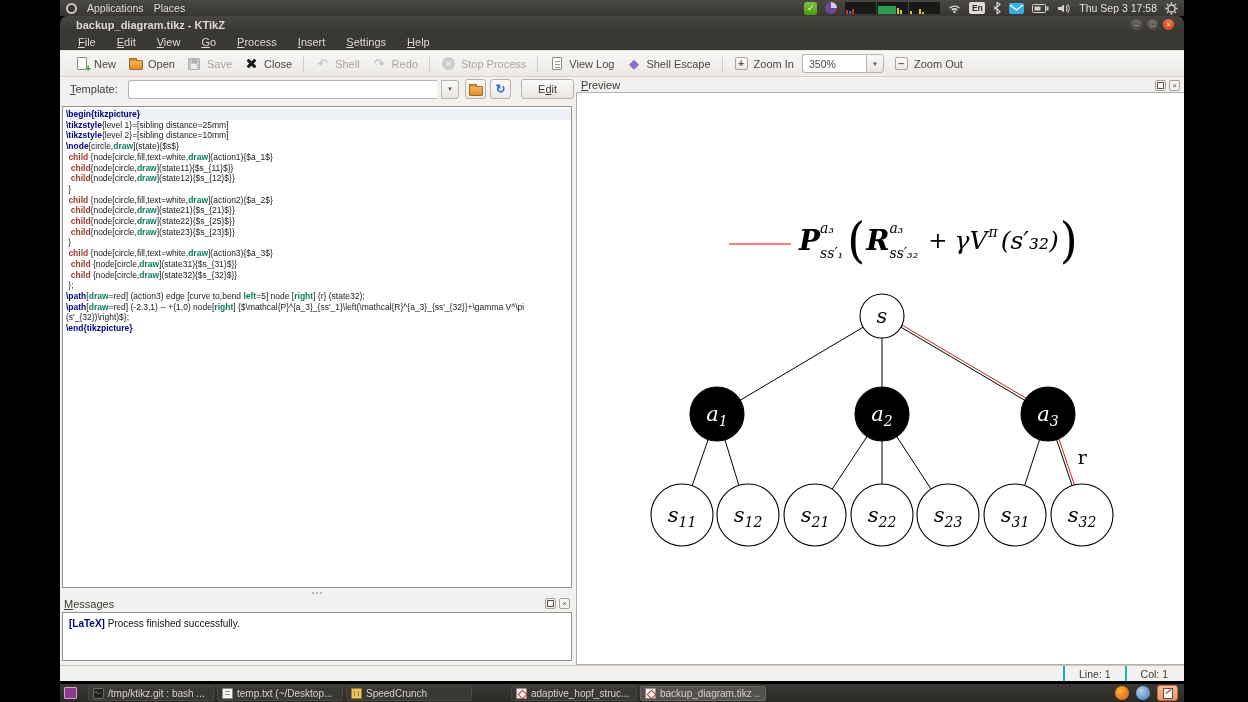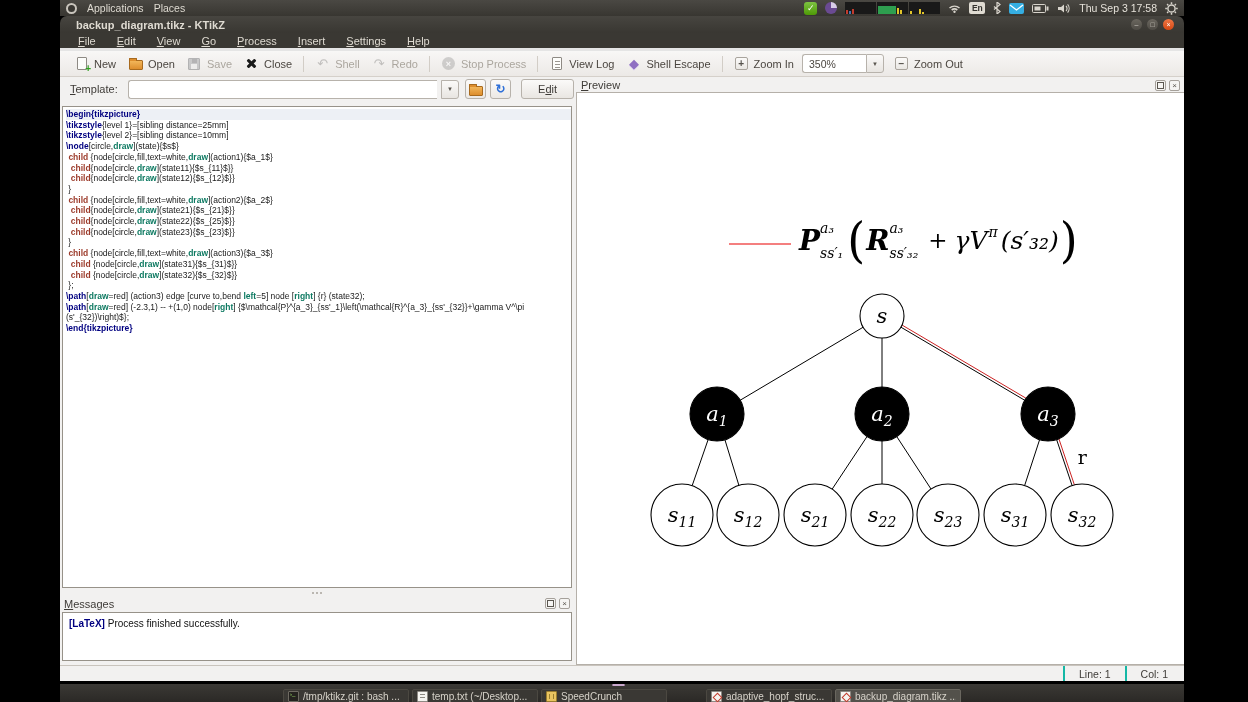--- a/index.html
+++ b/index.html
@@ -30,21 +30,21 @@
     background:linear-gradient(#474540,#393732); border-radius:7px 7px 0 0;
     display:flex; align-items:center; padding:0 8px; }
   .title-text { color:#DFDBD2; font-weight:bold; font-size:11px; margin-left:8px; }
   .tb-btns { margin-left:auto; display:flex; gap:5px; margin-right:2px; }
   .tb-btn { width:11px; height:11px; border-radius:50%; background:linear-gradient(#6B675F,#4E4B45);
     color:#D4D0C8; font-size:7px; line-height:11px; text-align:center; }
   .tb-btn.close { background:linear-gradient(#F07746,#D64813); color:#fff; }
 
   
   .menubar { position:absolute; left:0; top:33px; width:1124px; height:18px; background:#3A3833;
-    display:flex; align-items:center; gap:21px; padding:0 18px; color:#DFDBD2; font-size:11px; border-bottom:3px solid #e5e5e5; }
+    display:flex; align-items:center; gap:21px; padding:0 18px; color:#DFDBD2; font-size:11px; border-bottom:1px solid #e5e5e5; }
   .menu-item { cursor:default; }
   .ul { text-decoration:underline; }
 
   
   .win-bg { position:absolute; left:0; top:51px; width:1124px; height:630px; background:#F2F1F0; }
 
   
   .toolbar { position:absolute; left:0; top:51px; width:1124px; height:26px;
     background:linear-gradient(#F8F7F6,#ECE9E6); border-bottom:1px solid #D5D0CA;
     display:flex; align-items:center; padding:0 8px; font-size:11px; color:#4B4640; }
@@ -135,21 +135,21 @@
 
   
   .statusbar { position:absolute; left:0; top:665px; width:1124px; height:16px; background:#F2F1F0;
     border-top:1px solid #C9C4BD; display:flex; align-items:center; justify-content:flex-end;
     font-size:10.5px; color:#3E3B37; }
   .sb-cell { padding:0 14px; border-left:2px solid #14b8a6; height:100%; display:flex; align-items:center; }
   .statusbar .sb-cell:last-child { margin-right:2px; }
 
   
   .taskbar { position:absolute; left:0; top:684px; width:1124px; height:18px;
-    background:linear-gradient(#3B3935,#2B2926); display:flex; align-items:center; padding:0 4px; gap:3px;flex-direction:column; }
+    background:linear-gradient(#3B3935,#2B2926); display:flex; align-items:center; padding:0 4px; gap:3px; }
   .tk-desktop { width:13px; height:12px; background:#8B3A8F; border:1px solid #C9A8CC; border-radius:1px; margin-right:8px; }
   .tk-items { display:flex; align-items:center; gap:3px; }
   .tk-item { width:126px; height:15px; background:#3A3834; border:1px solid #4B4841; border-radius:2px;
     display:flex; align-items:center; gap:4px; padding:0 4px; font-size:10px; color:#D6D2C9;
     overflow:hidden; white-space:nowrap; }
   .tk-item.active { background:#53514B; border-color:#6A675F; }
   .tk-item.gap { margin-left:36px; }
   .tklbl { overflow:hidden; text-overflow:clip; }
   .tki { width:11px; height:11px; flex:0 0 auto; border-radius:1px; position:relative; display:block; }
   .tki-terminal { background:#24221F; border:1px solid #6E6A62; }

